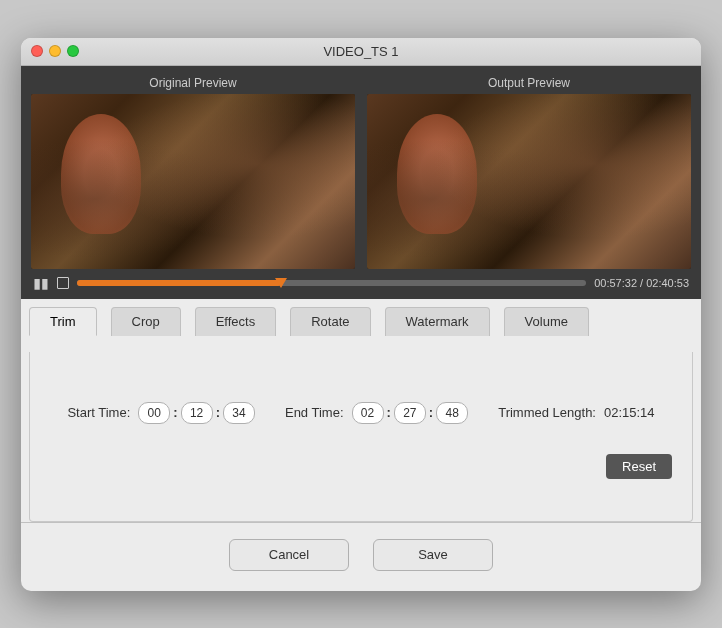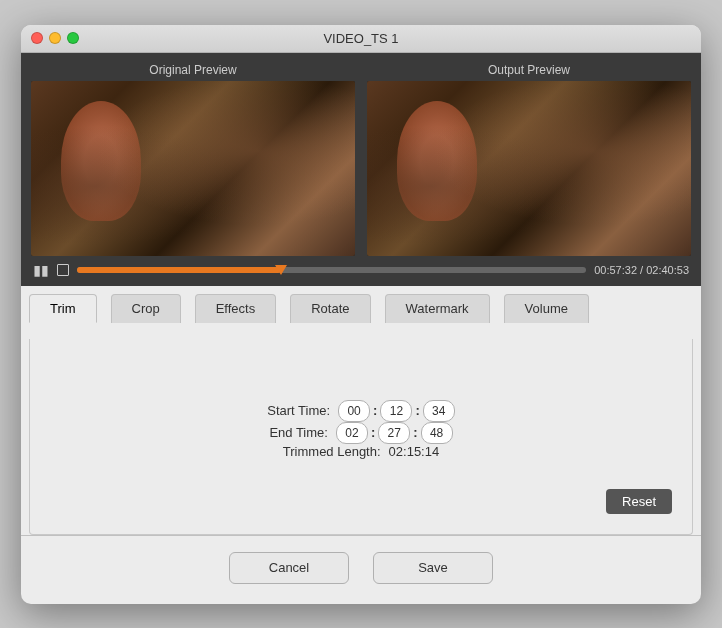--- a/index.html
+++ b/index.html
@@ -184,22 +184,22 @@
       min-height: 170px;
       border: 1px solid #c8c8c8;
       margin: 0 8px;
       border-top: none;
       border-radius: 0 0 4px 4px;
     }
     .trim-controls {
       display: flex;
       align-items: center;
       justify-content: center;
-      margin-top: 41px;
-      flex-direction: column;
+      gap: 30px;
+      margin-top: 30px;
     }
     .time-group {
       display: flex;
       align-items: center;
       gap: 8px;
     }
     .time-label {
       font-size: 13px;
       color: #333;
     }

